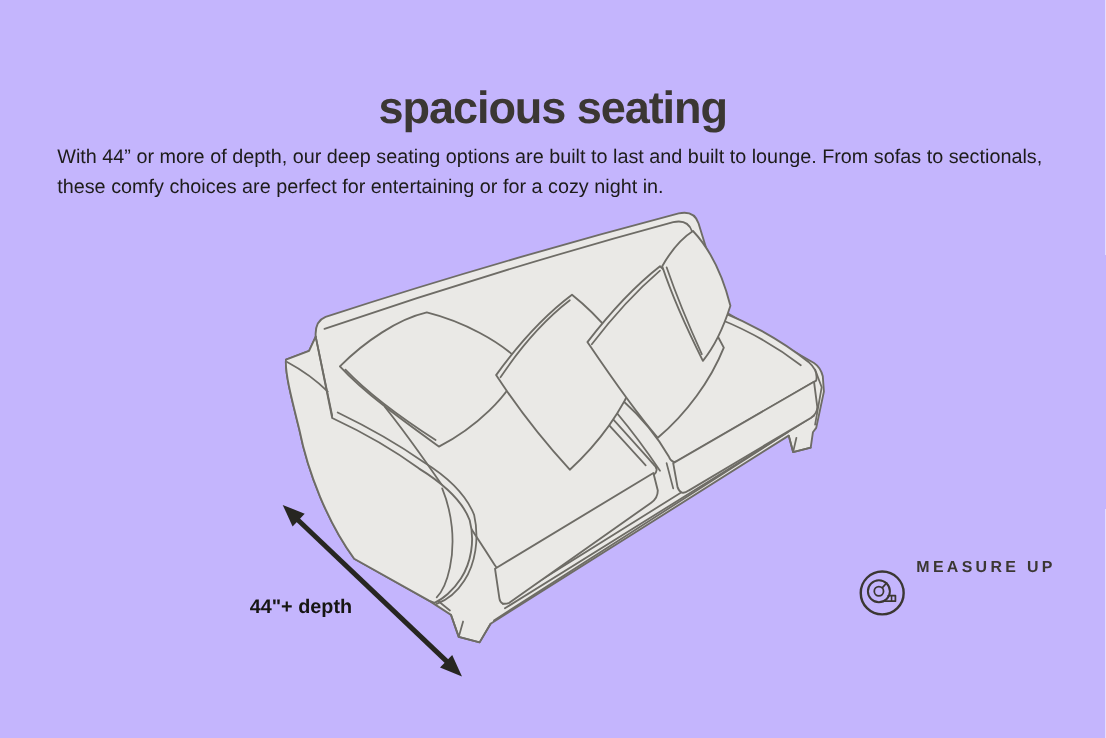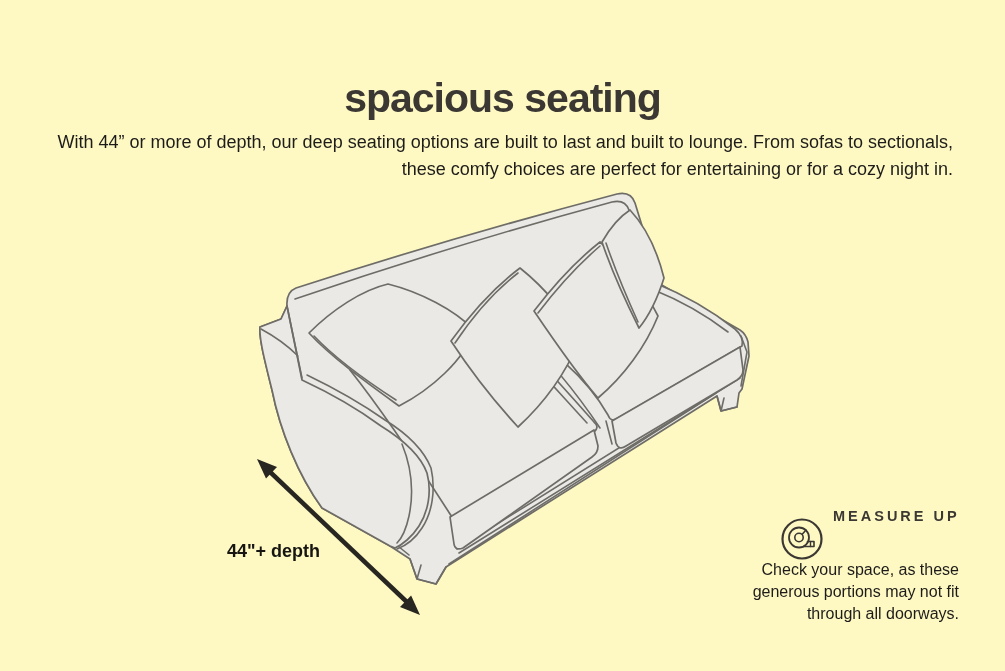--- a/index.html
+++ b/index.html
@@ -1,25 +1,25 @@
 <!DOCTYPE html>
 <html><head>
 <meta charset="utf-8">
 <style>
   html,body{margin:0;padding:0;background:#ffffff;}
   #stage{
-    position:relative;width:1005px;height:671px;background:#fef9c3;
+    position:relative;width:1005px;height:671px;background:#c4b5fd;
     font-family:"Liberation Sans",sans-serif;overflow:hidden;margin:0 auto;
   }
   .title{
     position:absolute;left:0;right:0;top:48px;text-align:center;
     font-size:41px;font-weight:700;letter-spacing:-1px;color:#3b3733;
   }
   .description{
-    position:absolute;left:52px;right:52px;top:111px;text-align:right;
+    position:absolute;left:52px;right:52px;top:111px;text-align:left;
     font-size:18px;line-height:27px;color:#1d1c1a;
   }
   .sofa-wrap{position:absolute;left:250px;top:180px;width:520px;height:460px;}
   .dim-label{
     position:absolute;left:227px;top:541px;font-size:18px;font-weight:700;color:#161512;
     white-space:nowrap;
   }
   .mu-icon{position:absolute;left:779px;top:515px;width:46px;height:48px;}
   .mu-heading{
     position:absolute;left:833px;top:508px;font-size:14.5px;font-weight:700;
@@ -104,15 +104,14 @@
     <g fill="none" stroke="#3b3733" stroke-linecap="round" stroke-linejoin="round">
       <circle cx="23" cy="24" r="19.5" stroke-width="2.2"></circle>
       <circle cx="20" cy="22.5" r="10" stroke-width="1.8"></circle>
       <circle cx="20" cy="22.5" r="4.2" stroke-width="1.6"></circle>
       <line x1="23.2" y1="19.2" x2="27" y2="15" stroke-width="1.6"></line>
       <path d="M 28.5 26.5 L 35 26.5 L 35 31.5 L 24.5 31.5" stroke-width="1.6"></path>
       <line x1="31.5" y1="26.5" x2="31.5" y2="31.5" stroke-width="1.4"></line>
     </g>
   </svg>
   <div class="mu-heading">MEASURE UP</div>
-  <div class="mu-note">Check your space, as these generous portions may not fit through all doorways.</div>
 
 </div>
 
 </body></html>

